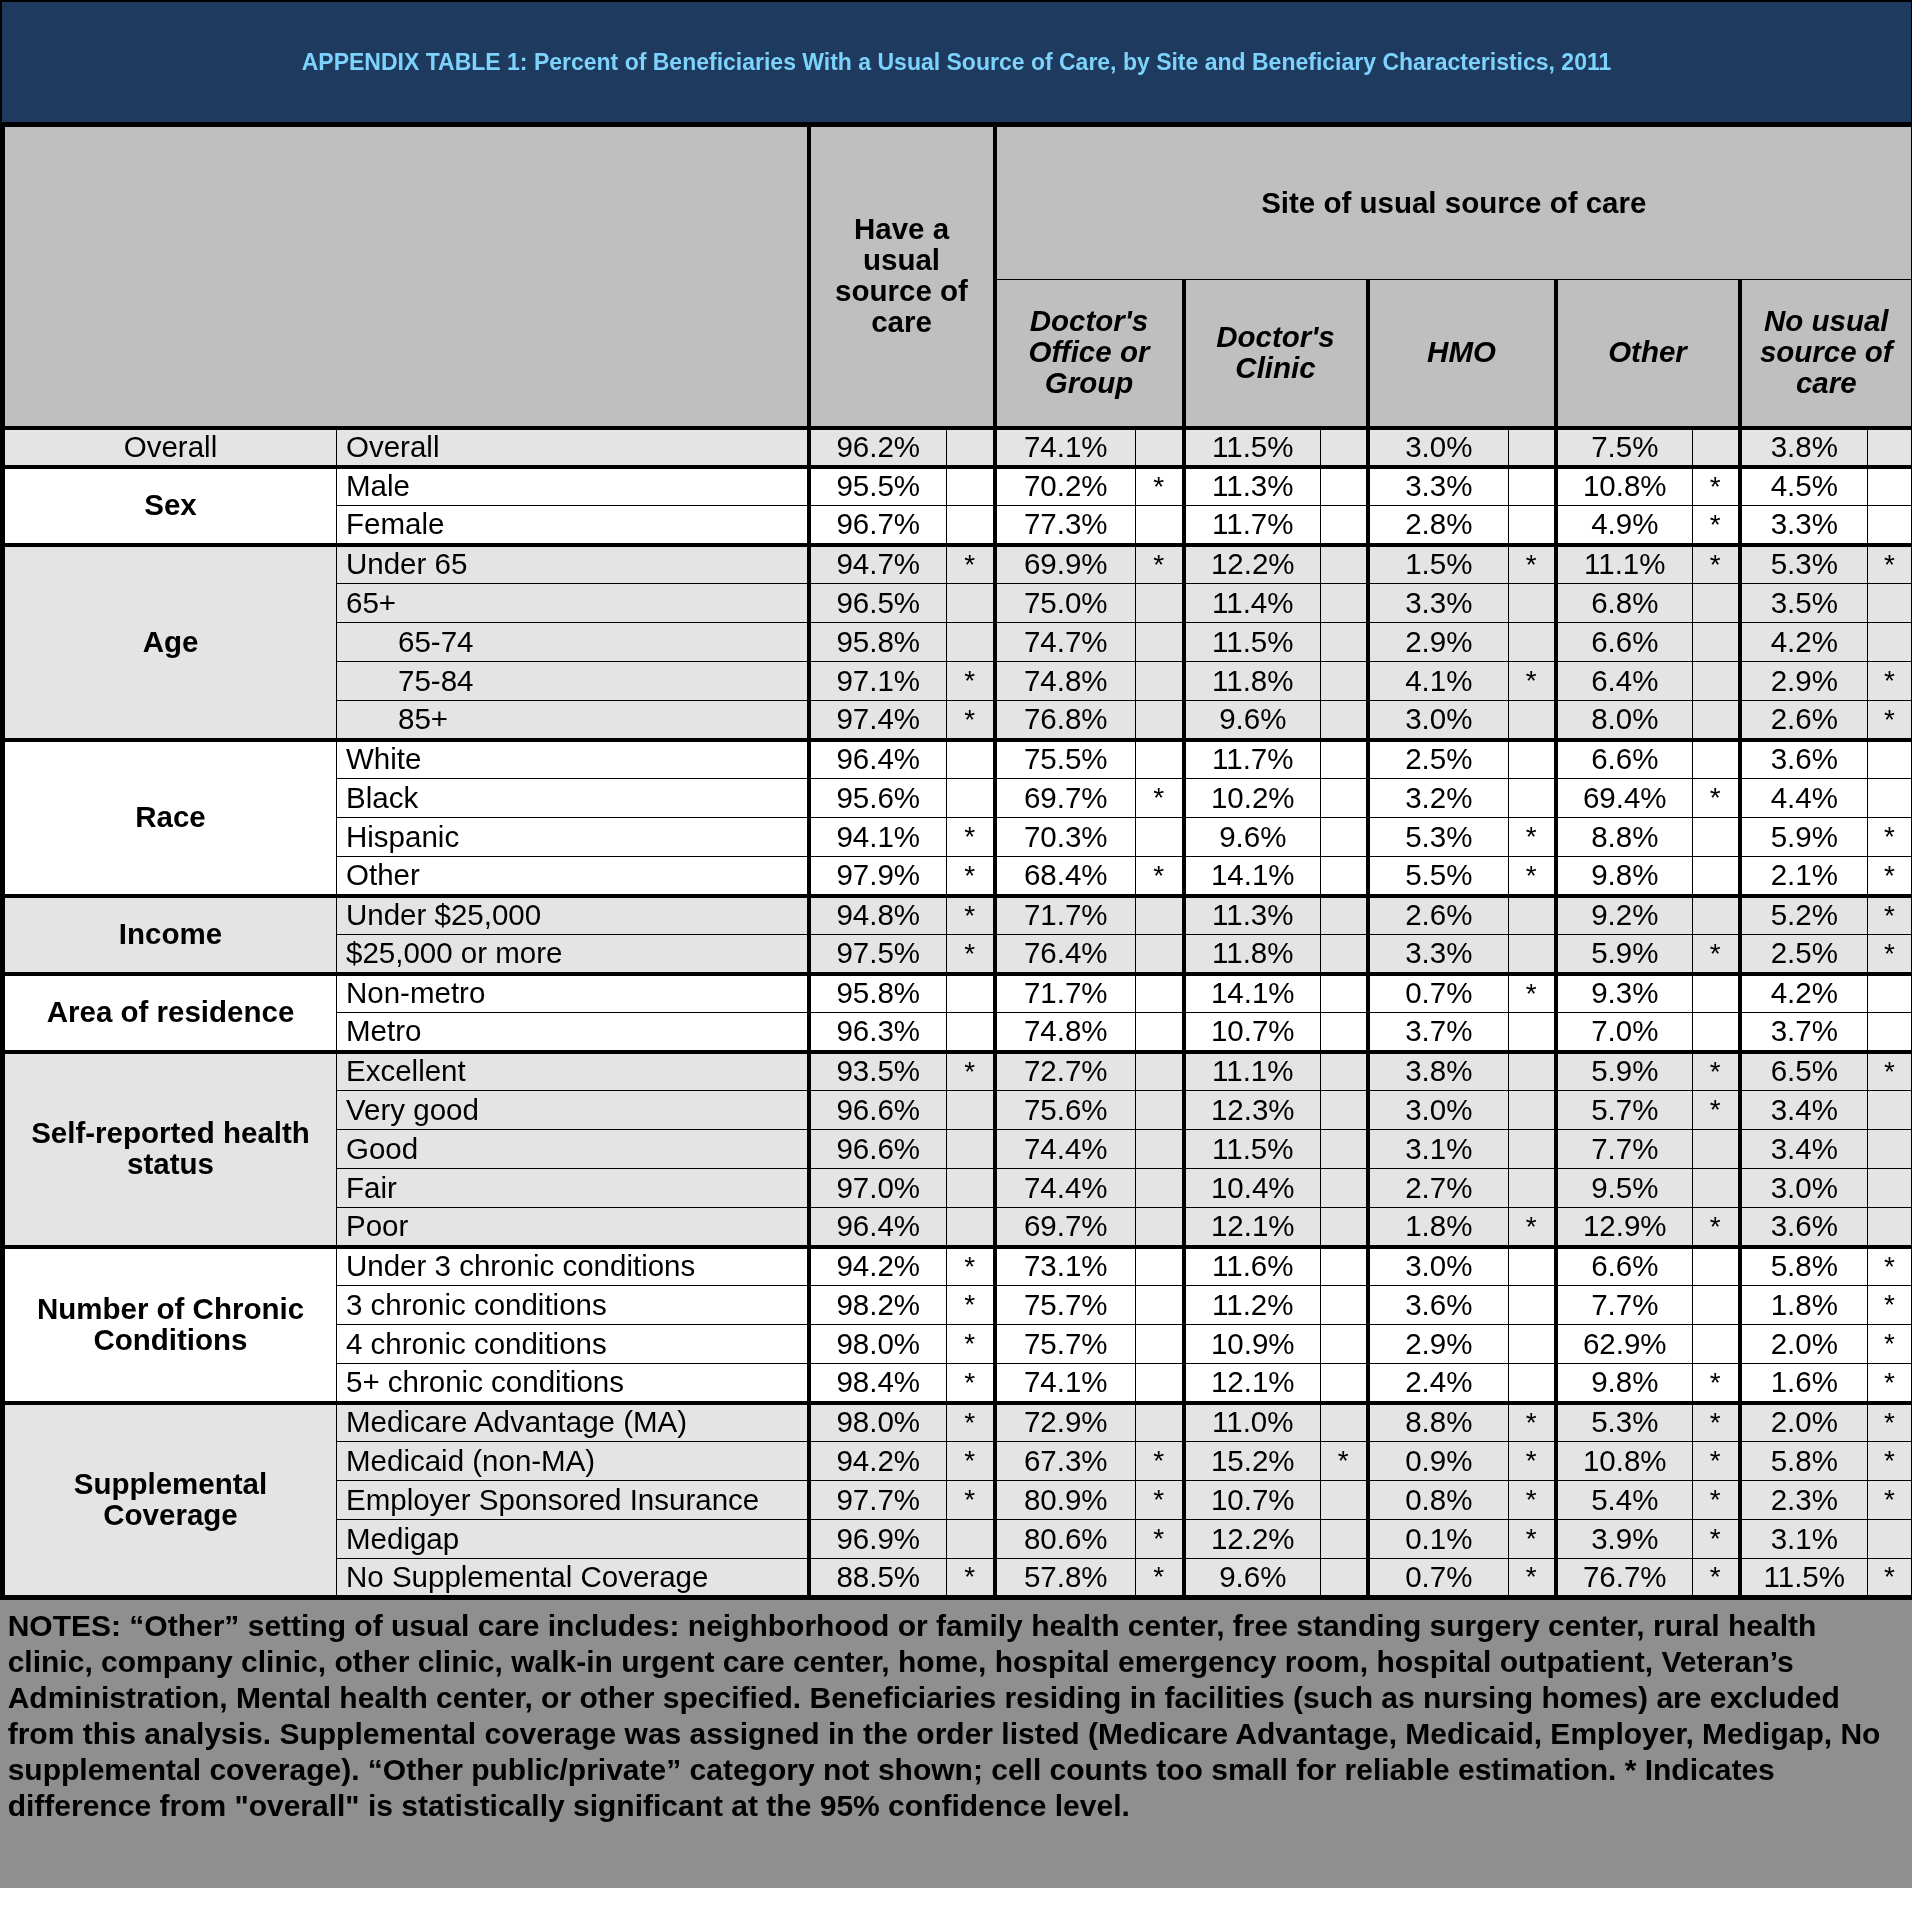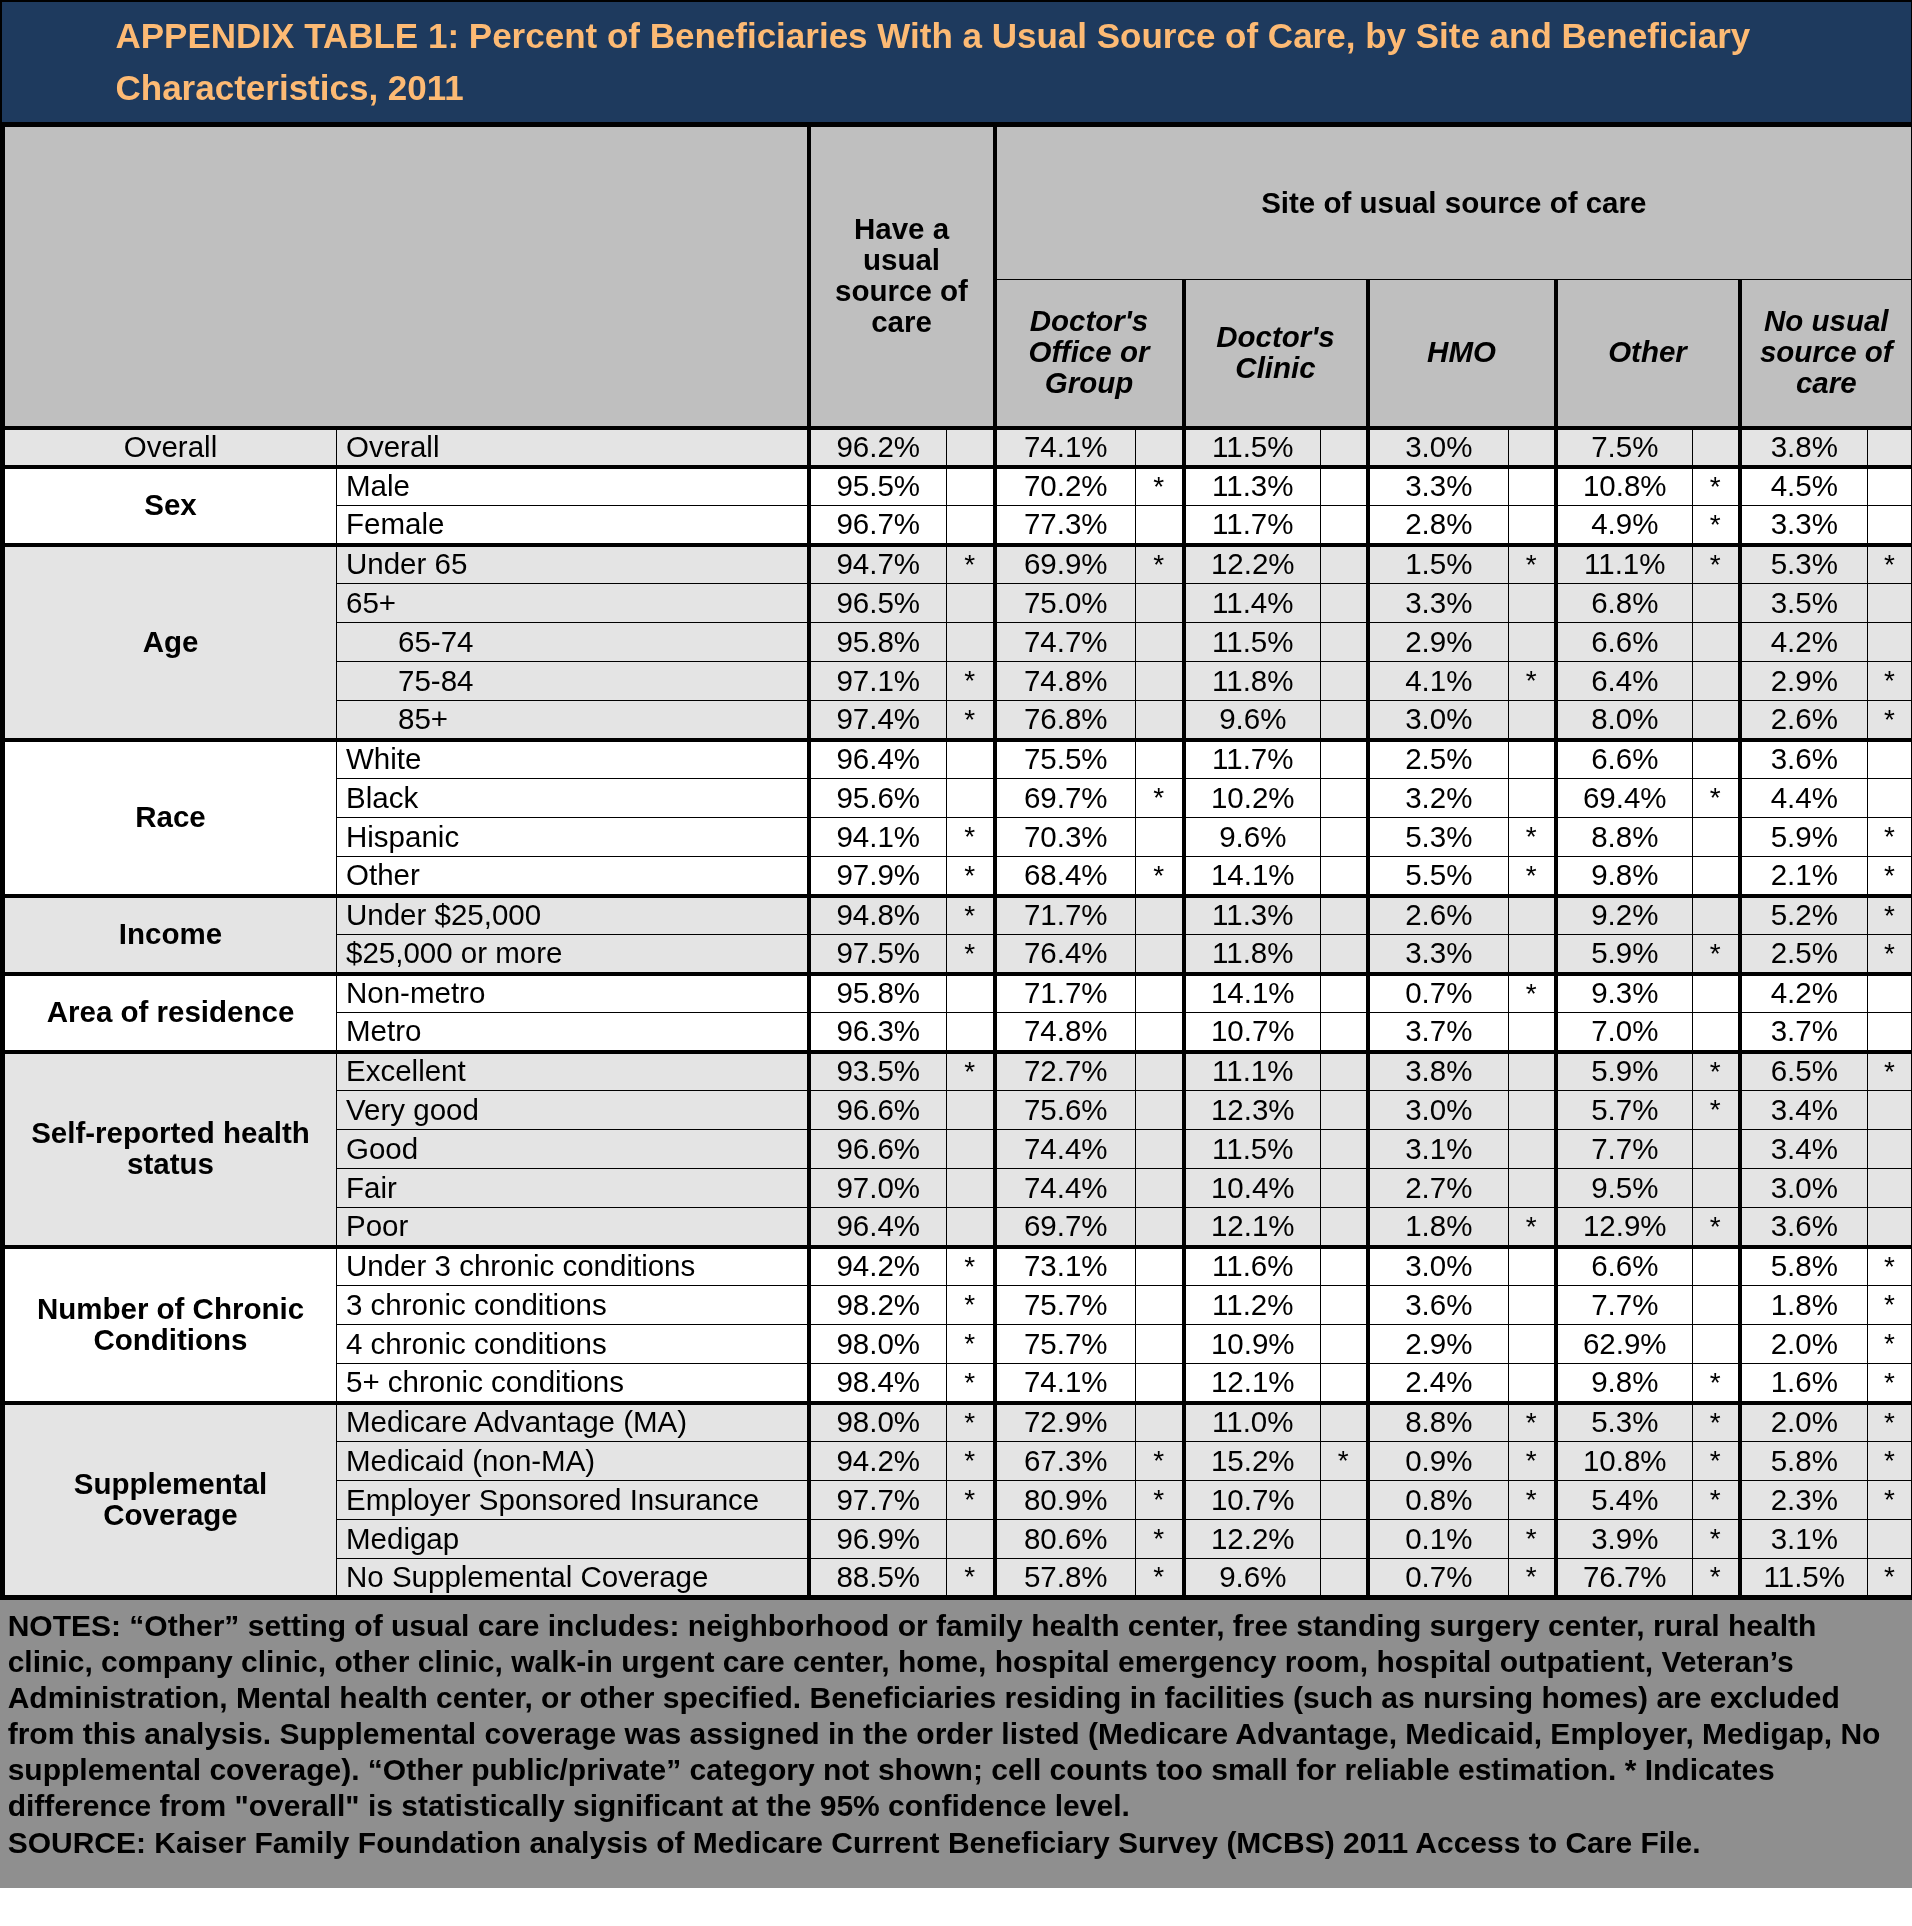--- a/index.html
+++ b/index.html
@@ -15,21 +15,21 @@
   body{font-family:"Liberation Sans","DejaVu Sans",sans-serif;color:var(--ink);}
   .page{width:1913px;min-height:1926px;background:var(--paper);}
 
   
   .title-bar{
     width:100%;height:122px;background:var(--navy);
     border:2.6px solid #000;border-bottom:none;
     display:flex;align-items:center;justify-content:center;
   }
   .title-bar .title-text{
-    color:#fdba74;font-weight:bold;font-size:35px;line-height:1.5;
+    color:#7dd3fc;font-weight:bold;font-size:23px;line-height:1.5;
     text-align:left;max-width:1682px;
   }
 
   
   table{
     width:100%;border-collapse:collapse;table-layout:fixed;
     border:5.8px solid #000;
   }
   th,td{
     border:1.9px solid #000;
@@ -571,17 +571,16 @@
           <td class="val">76.7%</td>
           <td class="ast">*</td>
           <td class="val">11.5%</td>
           <td class="ast">*</td>
         </tr>
       </tbody>
   </table>
 
   <div class="notes">
     <p>NOTES: “Other” setting of usual care includes: neighborhood or family health center, free standing surgery center, rural health clinic, company clinic, other clinic, walk-in urgent care center, home, hospital emergency room, hospital outpatient, Veteran’s Administration, Mental health center, or other specified. Beneficiaries residing in facilities (such as nursing homes) are excluded from this analysis.  Supplemental coverage was assigned in the order listed (Medicare Advantage, Medicaid, Employer, Medigap, No supplemental coverage). “Other public/private” category not shown; cell counts too small for reliable estimation.  * Indicates difference from "overall" is statistically significant at the 95% confidence level.</p>
-    <p class="source-line">SOURCE: Kaiser Family Foundation analysis of Medicare Current Beneficiary Survey (MCBS) 2011 Access to Care File.</p>
   </div>
 
 </div>
 
 
 </body></html>

